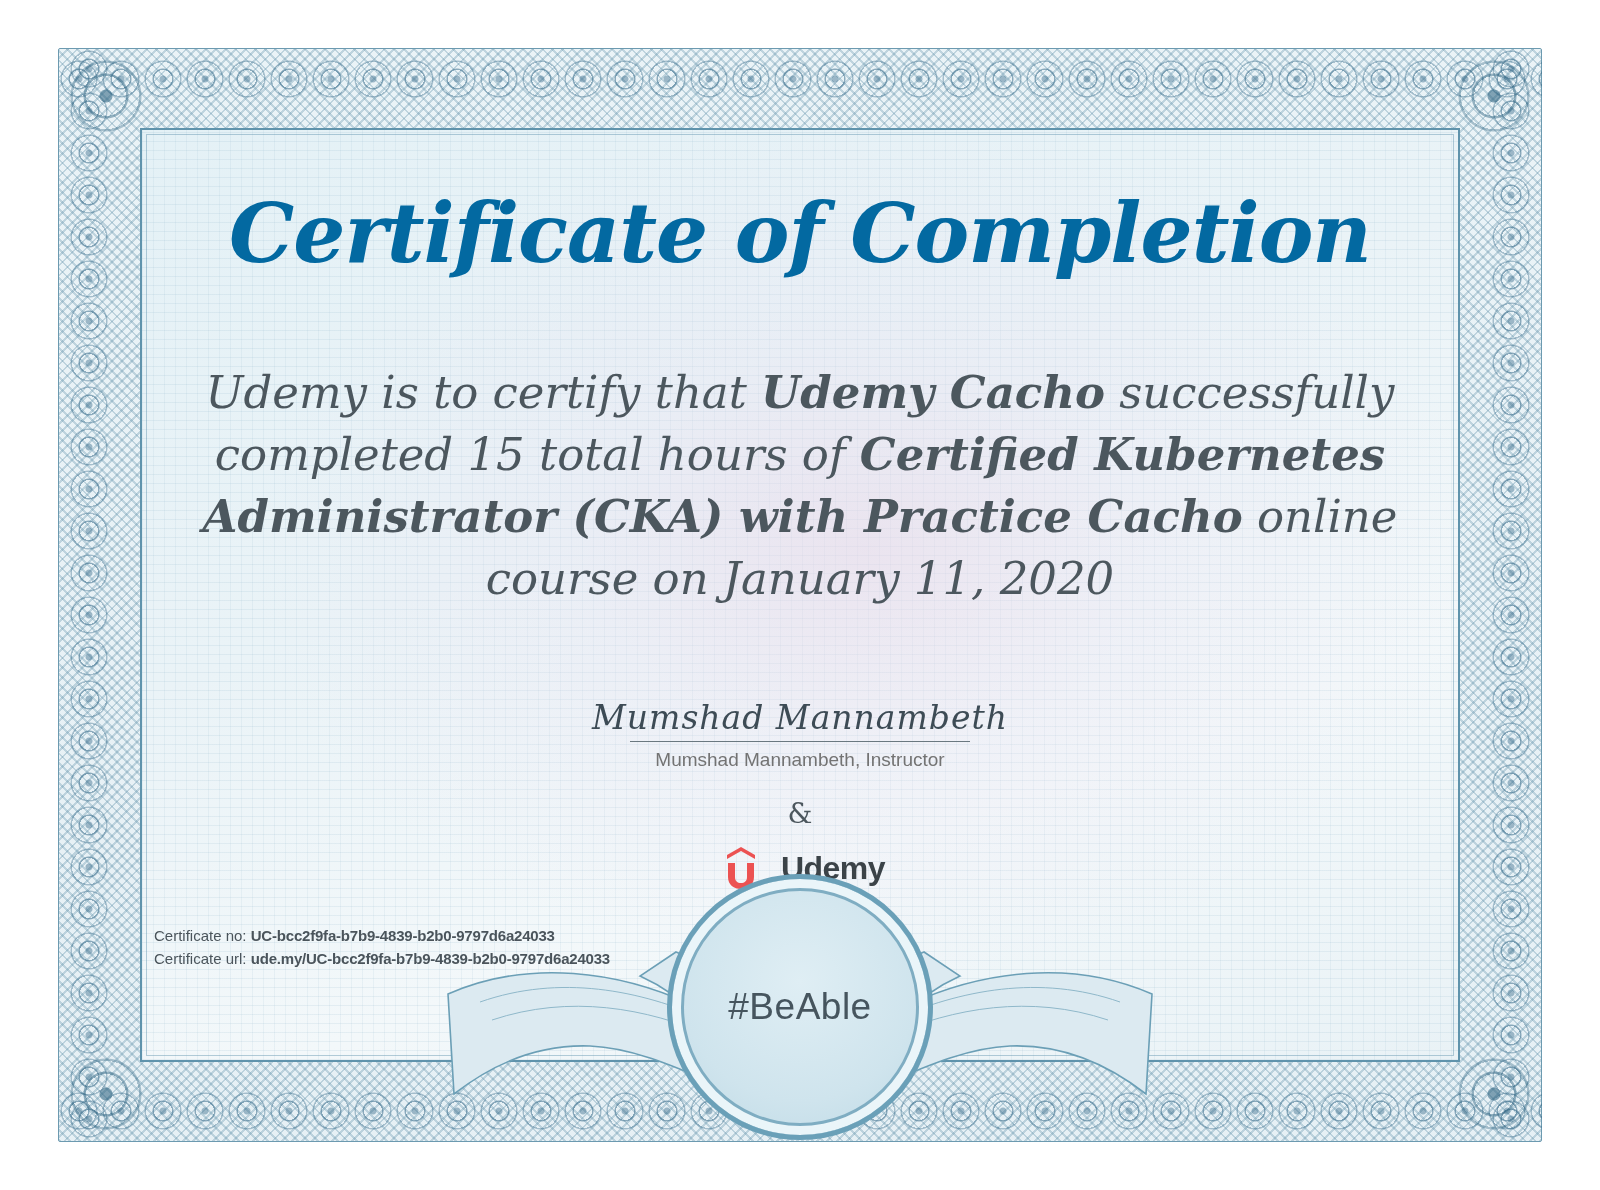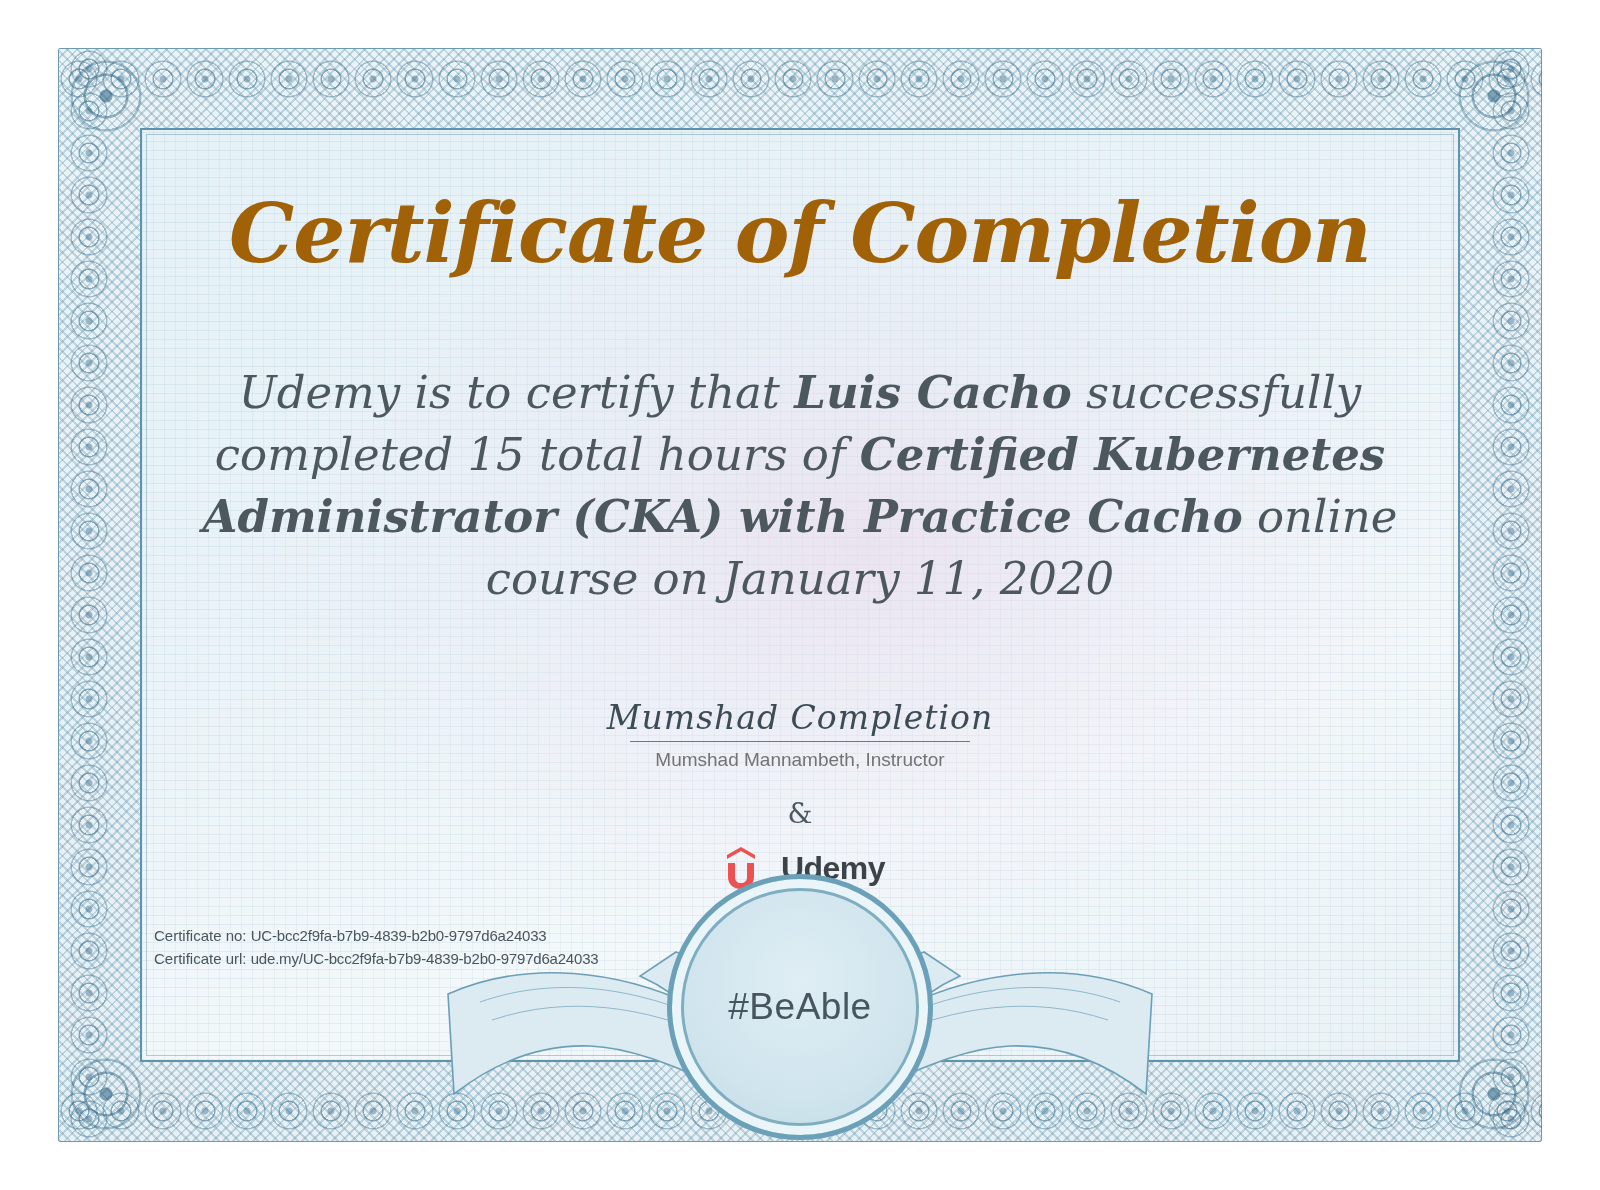--- a/index.html
+++ b/index.html
@@ -121,21 +121,21 @@
     color: #4a555c;
   }
 
   .title {
     margin-top: 62px;
     font-family: "DejaVu Serif", "Liberation Serif", serif;
     font-style: italic;
     font-weight: bold;
     font-size: 82px;
     letter-spacing: -1px;
-    color: #a16207;
+    color: #0369a1;
     text-align: left;
     line-height: 1.05;
   }
 
   .body-text {
     margin-top: 86px;
     width: 1240px;
     text-align: center;
     font-family: "DejaVu Serif", "Liberation Serif", serif;
     font-style: italic;
@@ -211,21 +211,21 @@
   .cert-meta {
     position: absolute;
     left: 14px;
     bottom: 92px;
     font-family: "Liberation Sans", sans-serif;
     font-size: 15px;
     color: #4a545b;
     line-height: 1.55;
   }
   .cert-meta .label { font-weight: normal; margin-top: 26px; }
-  .cert-meta .val { font-weight: normal; letter-spacing: -0.2px; margin-top: 36px; }
+  .cert-meta .val { font-weight: bold; letter-spacing: -0.2px; margin-top: 36px; }
 
   
   .ribbon {
     position: absolute;
     left: 50%;
     transform: translateX(-50%);
     bottom: -66px;
     width: 720px;
     height: 230px;
   }
@@ -269,26 +269,26 @@
     <div class="corner br"></div>
   </div>
 
   <div class="inner-frame"></div>
 
   <div class="content">
 
     <div class="title">Certificate of Completion</div>
 
     <div class="body-text">
-      <span>Udemy is to certify that </span><b>Luis Cacho</b><span> successfully completed 15 total hours of </span><b>Certified Kubernetes Administrator (CKA) with Practice Cacho</b><span> online course on </span><span>January 11, 2020</span>
+      <span>Udemy is to certify that </span><b>Udemy Cacho</b><span> successfully completed 15 total hours of </span><b>Certified Kubernetes Administrator (CKA) with Practice Cacho</b><span> online course on </span><span>January 11, 2020</span>
     </div>
 
     <div class="signatures">
       <div class="sig-block">
-        <div class="sig-name">Mumshad Completion</div>
+        <div class="sig-name">Mumshad Mannambeth</div>
         <div class="sig-rule"></div>
         <div class="sig-role">Mumshad Mannambeth, Instructor</div>
       </div>
     </div>
 
     <div class="ampersand">&amp;</div>
 
     <div class="udemy-logo">
       <span class="udemy-mark">
         <svg width="52" height="48" viewBox="0 0 52 48" xmlns="http://www.w3.org/2000/svg">

